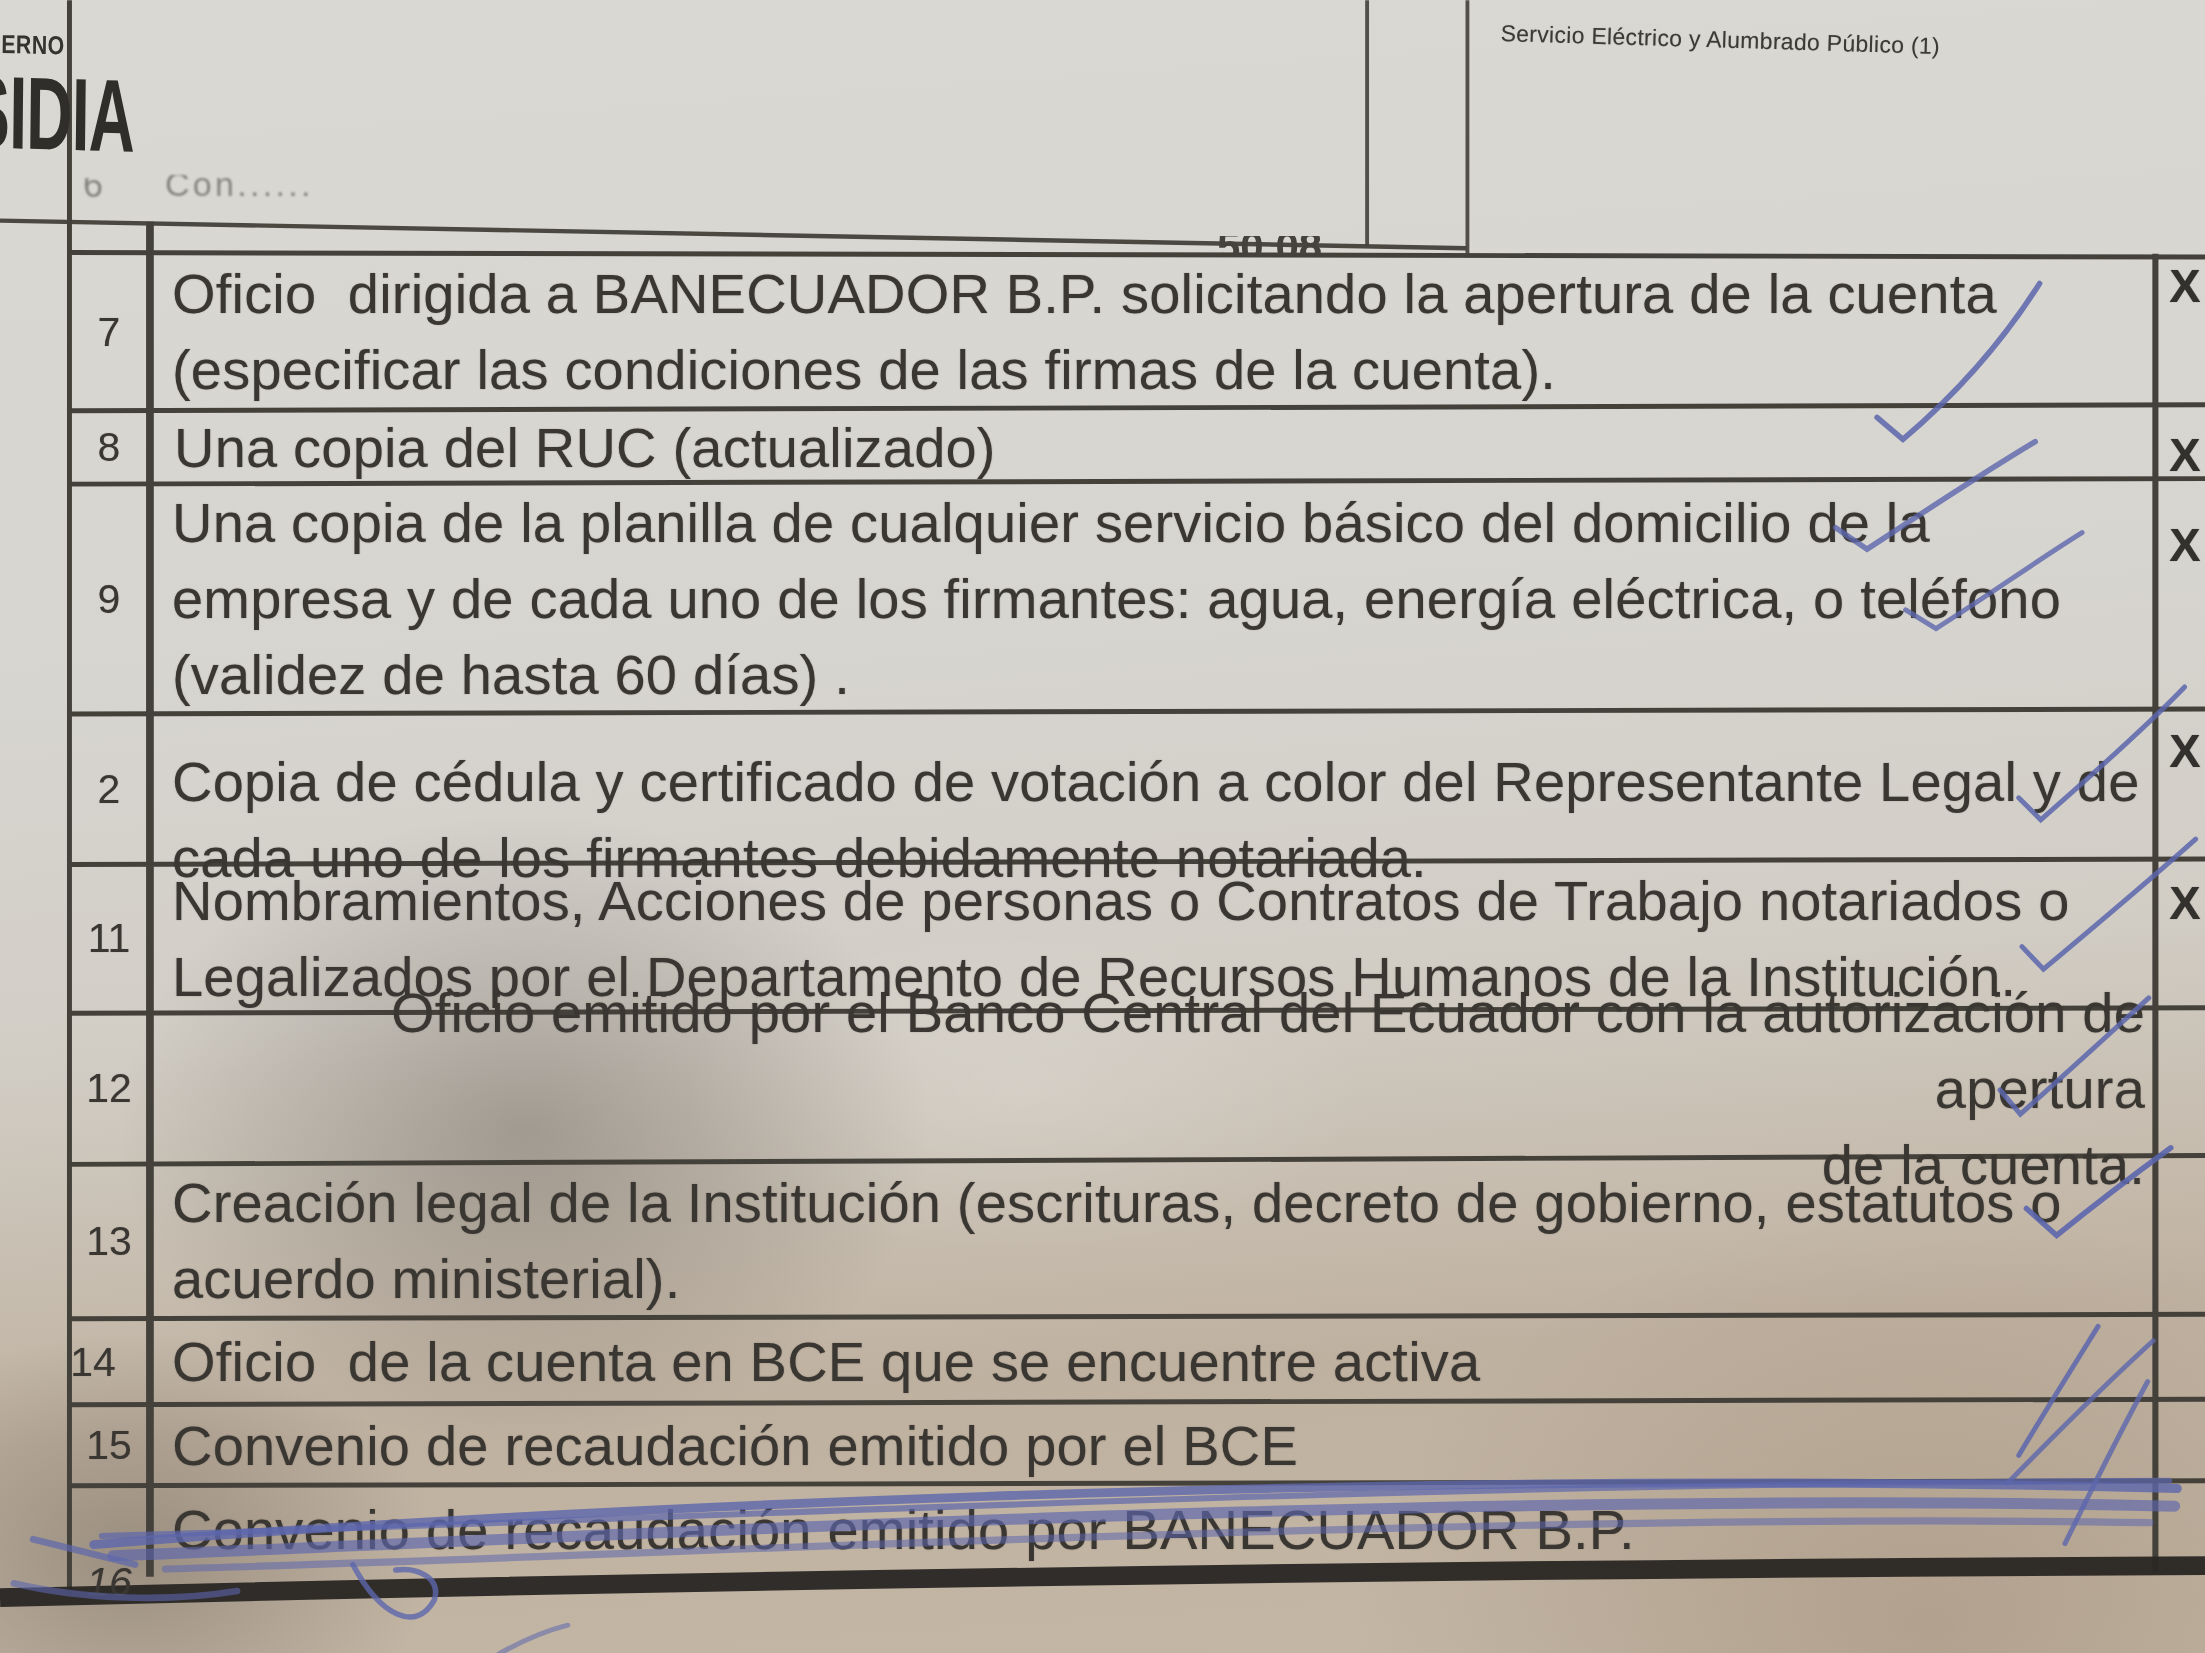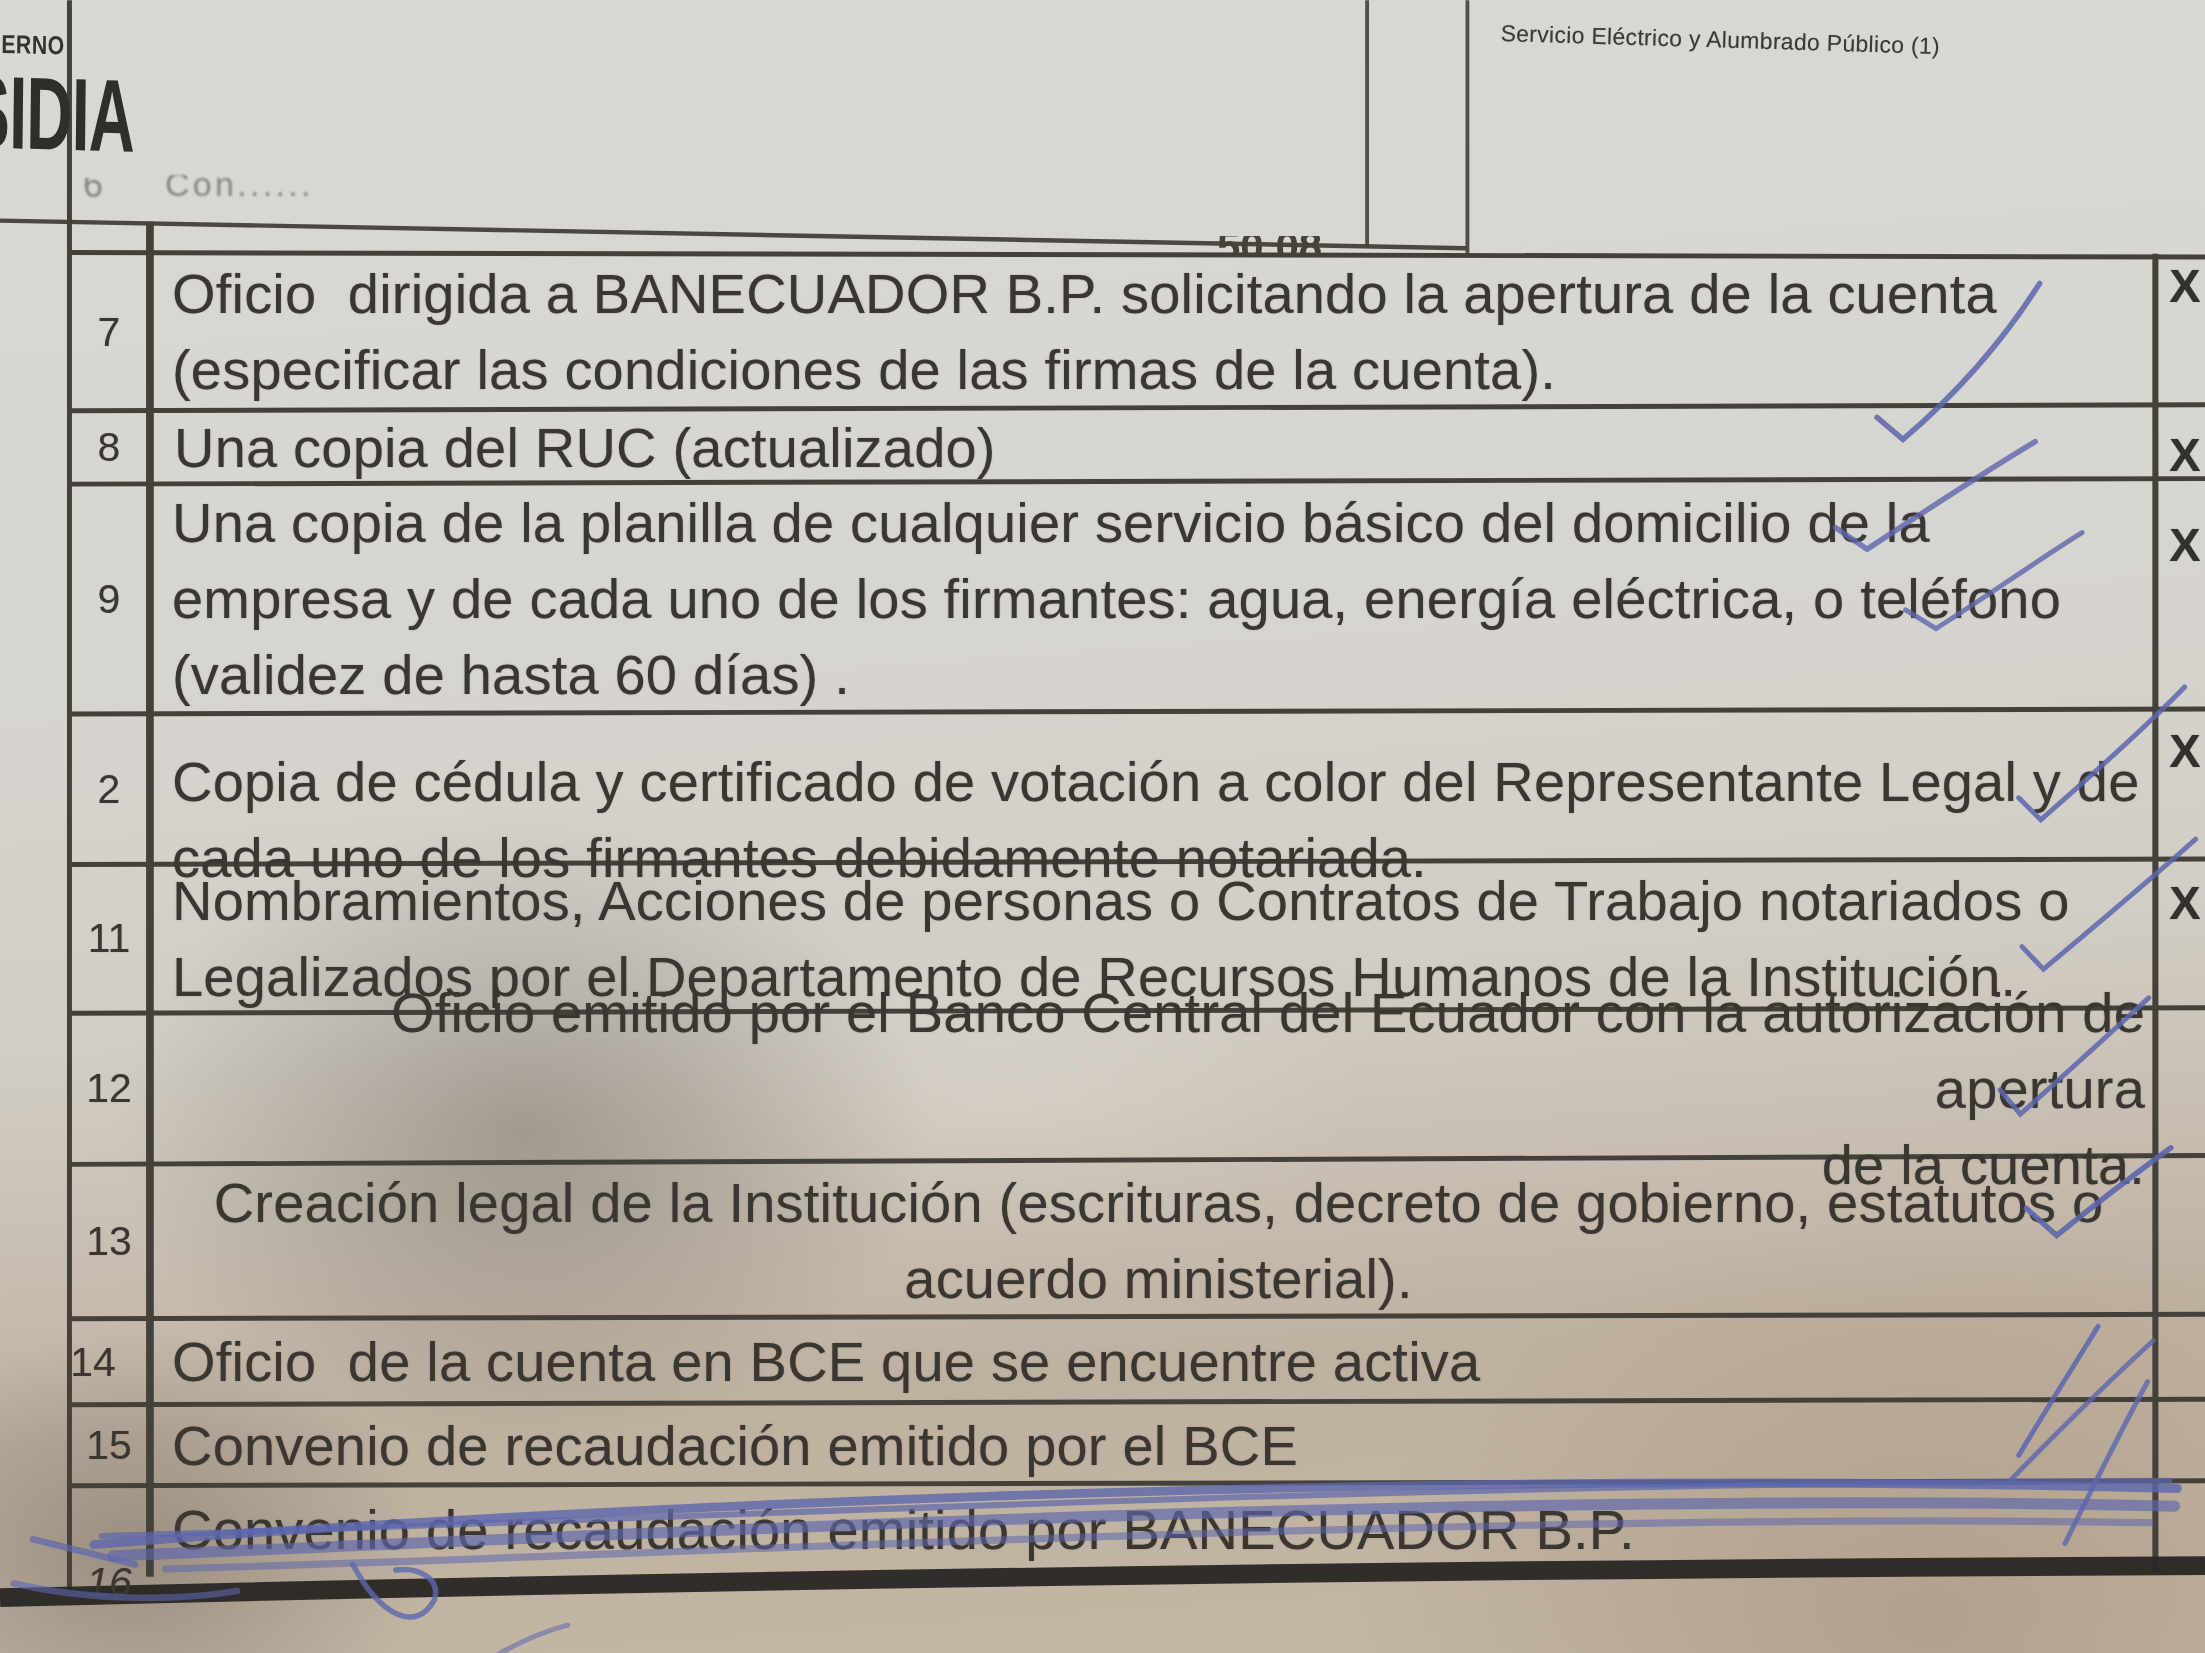--- a/index.html
+++ b/index.html
@@ -91,21 +91,21 @@
 cada uno de los firmantes debidamente notariada.</div>
       <div class="abs x-mark" style="left: 2160px; top: 723px;">X</div>
       <div class="abs row-num" style="left: 69px; top: 864px; width: 80px; height: 149px;">11</div>
       <div class="abs row-text" style="left: 150px; top: 864px; width: 1973px; height: 149px; padding-left: 22px;">Nombramientos, Acciones de personas o Contratos de Trabajo notariados o
 Legalizados por el Departamento de Recursos Humanos de la Institución.</div>
       <div class="abs x-mark" style="left: 2160px; top: 875px;">X</div>
       <div class="abs row-num" style="left: 69px; top: 1013px; width: 80px; height: 151px;">12</div>
       <div class="abs row-text" style="left: 150px; top: 1013px; width: 1973px; height: 151px; padding-left: 22px; text-align: right;">Oficio emitido por el Banco Central del Ecuador con la autorización de apertura
  de la cuenta.</div>
       <div class="abs row-num" style="left: 69px; top: 1164px; width: 80px; height: 154px;">13</div>
-      <div class="abs row-text" style="left: 150px; top: 1164px; width: 1973px; height: 154px; padding-left: 22px; text-align: center;">Creación legal de la Institución (escrituras, decreto de gobierno, estatutos o
+      <div class="abs row-text" style="left: 150px; top: 1164px; width: 1973px; height: 154px; padding-left: 22px;">Creación legal de la Institución (escrituras, decreto de gobierno, estatutos o
 acuerdo ministerial).</div>
       <div class="abs row-num" style="left: 53px; top: 1319px; width: 80px; height: 86px;">14</div>
       <div class="abs row-text" style="left: 150px; top: 1319px; width: 1973px; height: 86px; padding-left: 22px;">Oficio  de la cuenta en BCE que se encuentre activa</div>
       <div class="abs row-num" style="left: 69px; top: 1405px; width: 80px; height: 81px;">15</div>
       <div class="abs row-text" style="left: 150px; top: 1405px; width: 1973px; height: 81px; padding-left: 22px;">Convenio de recaudación emitido por el BCE</div>
       <div class="abs row-num" style="left: 69px; top: 1539px; width: 80px; height: 87px; font-style: italic;">16</div>
       <div class="abs row-text" style="left: 150px; top: 1486px; width: 1973px; height: 87px; padding-left: 22px;">Convenio de recaudación emitido por BANECUADOR B.P.</div>
     </div>
 
   <svg id="layer-pen" width="2205" height="1654" viewBox="0 0 4000 3000">

